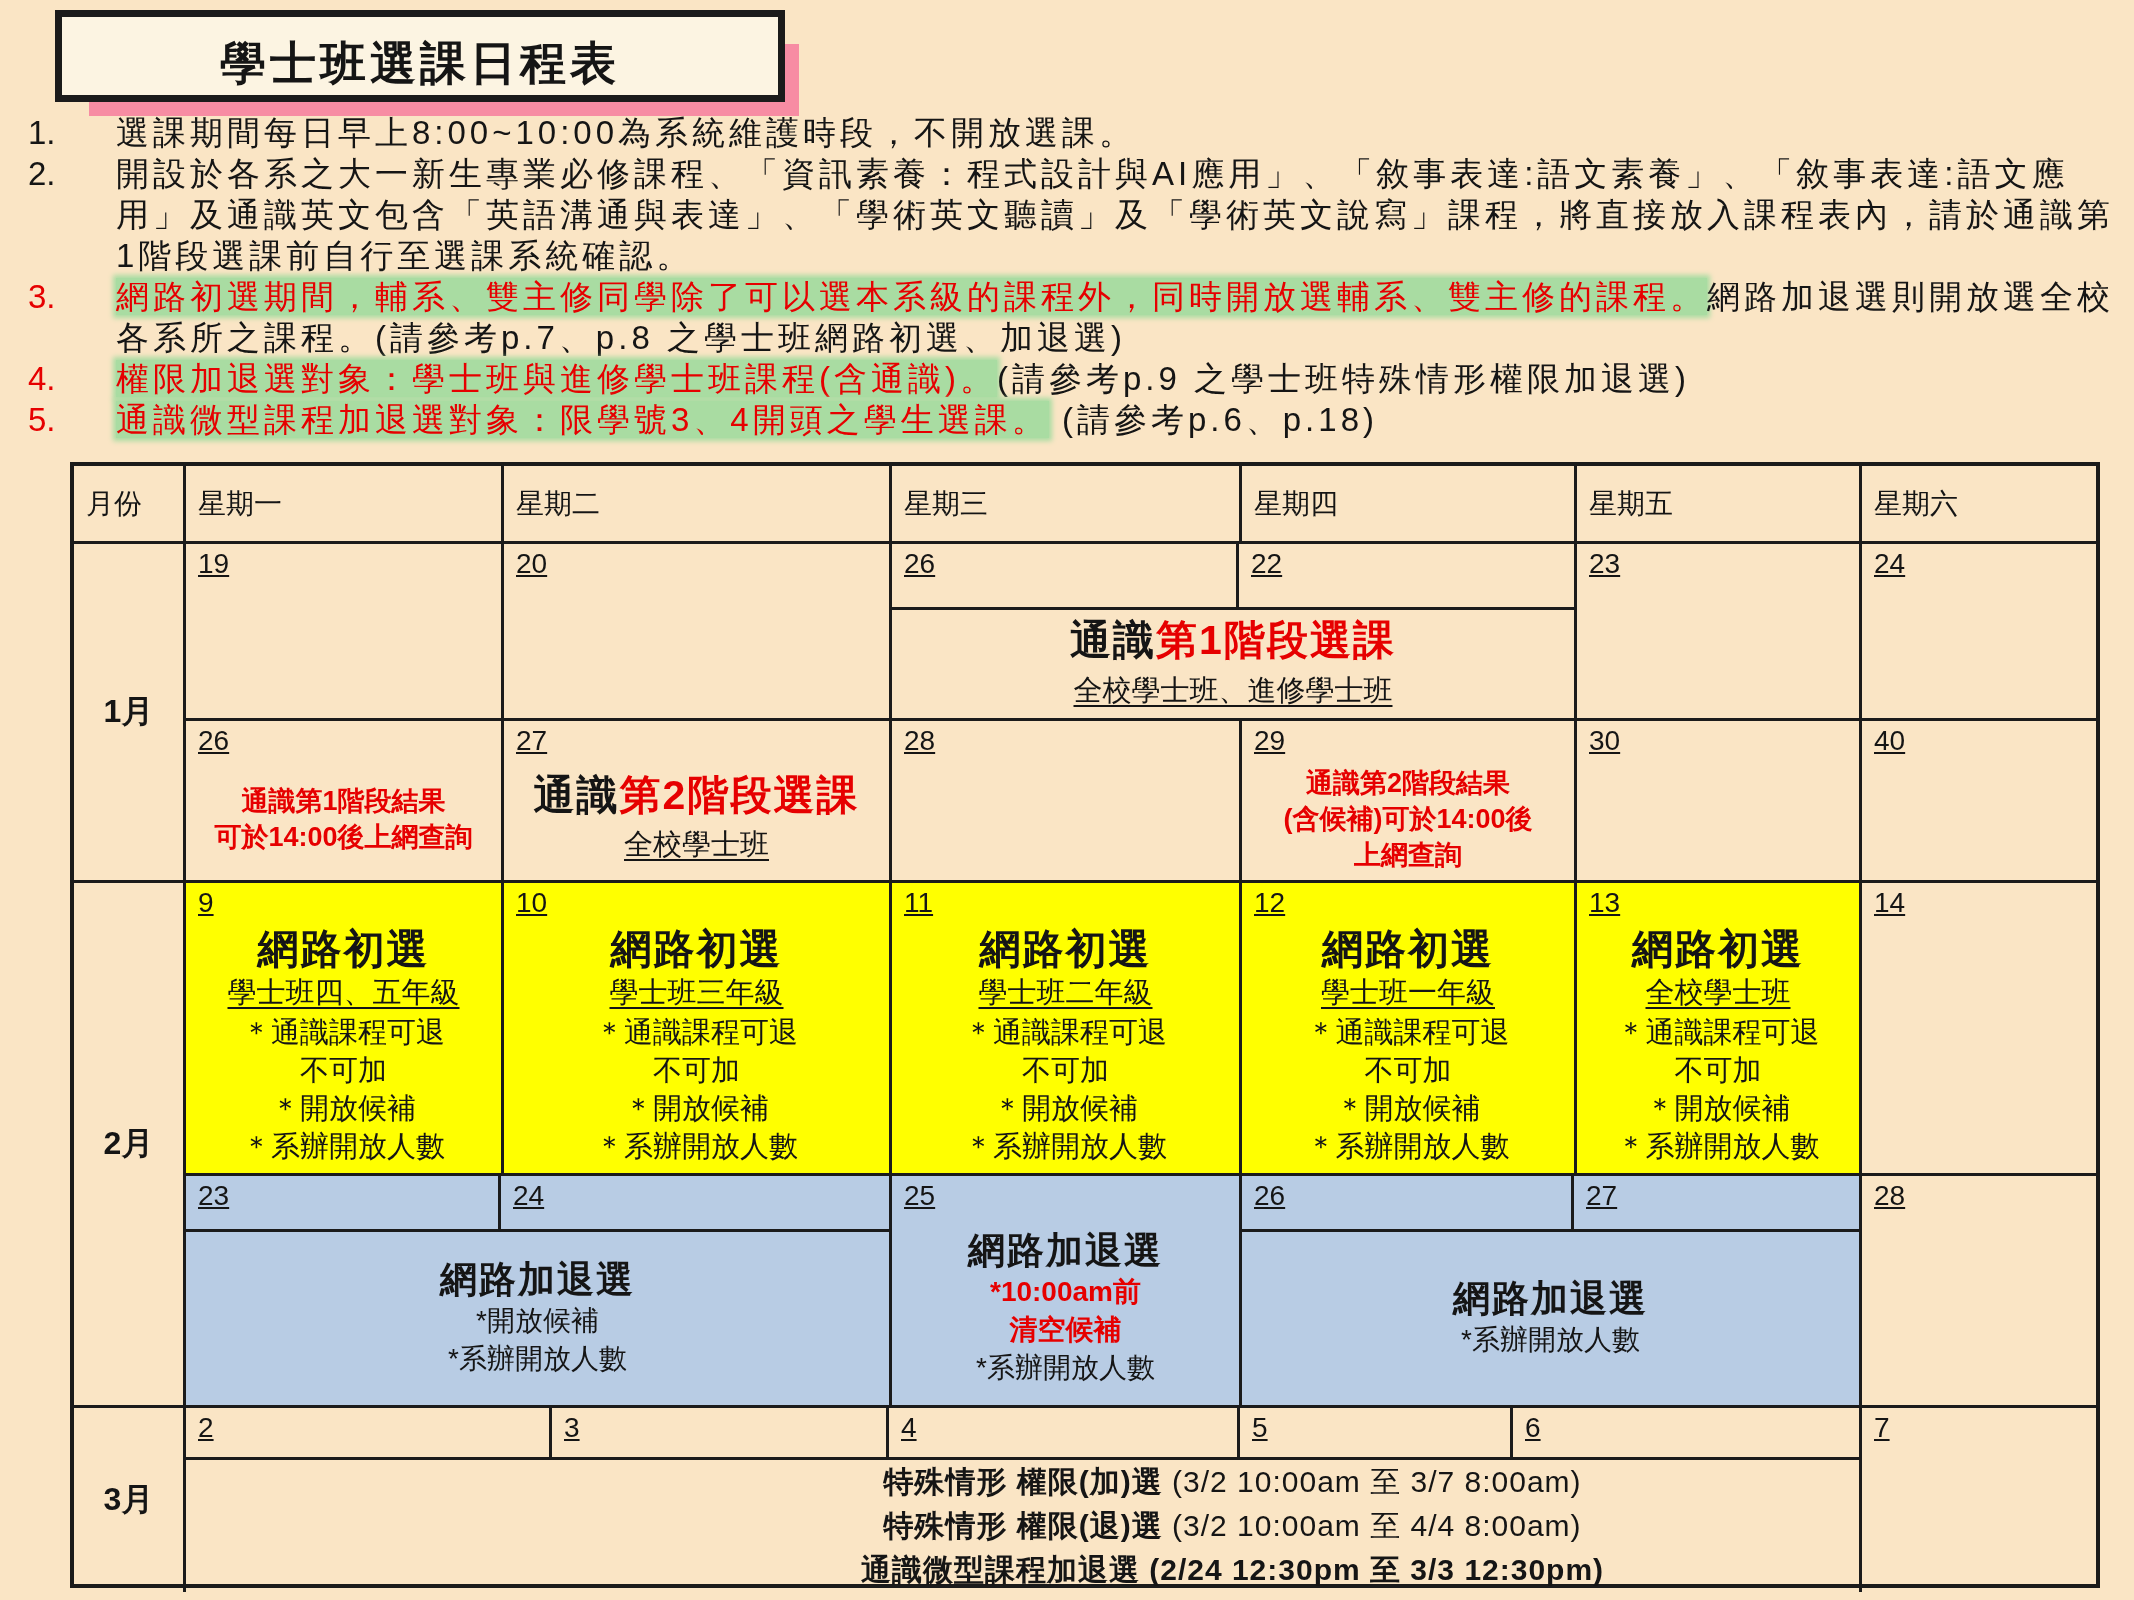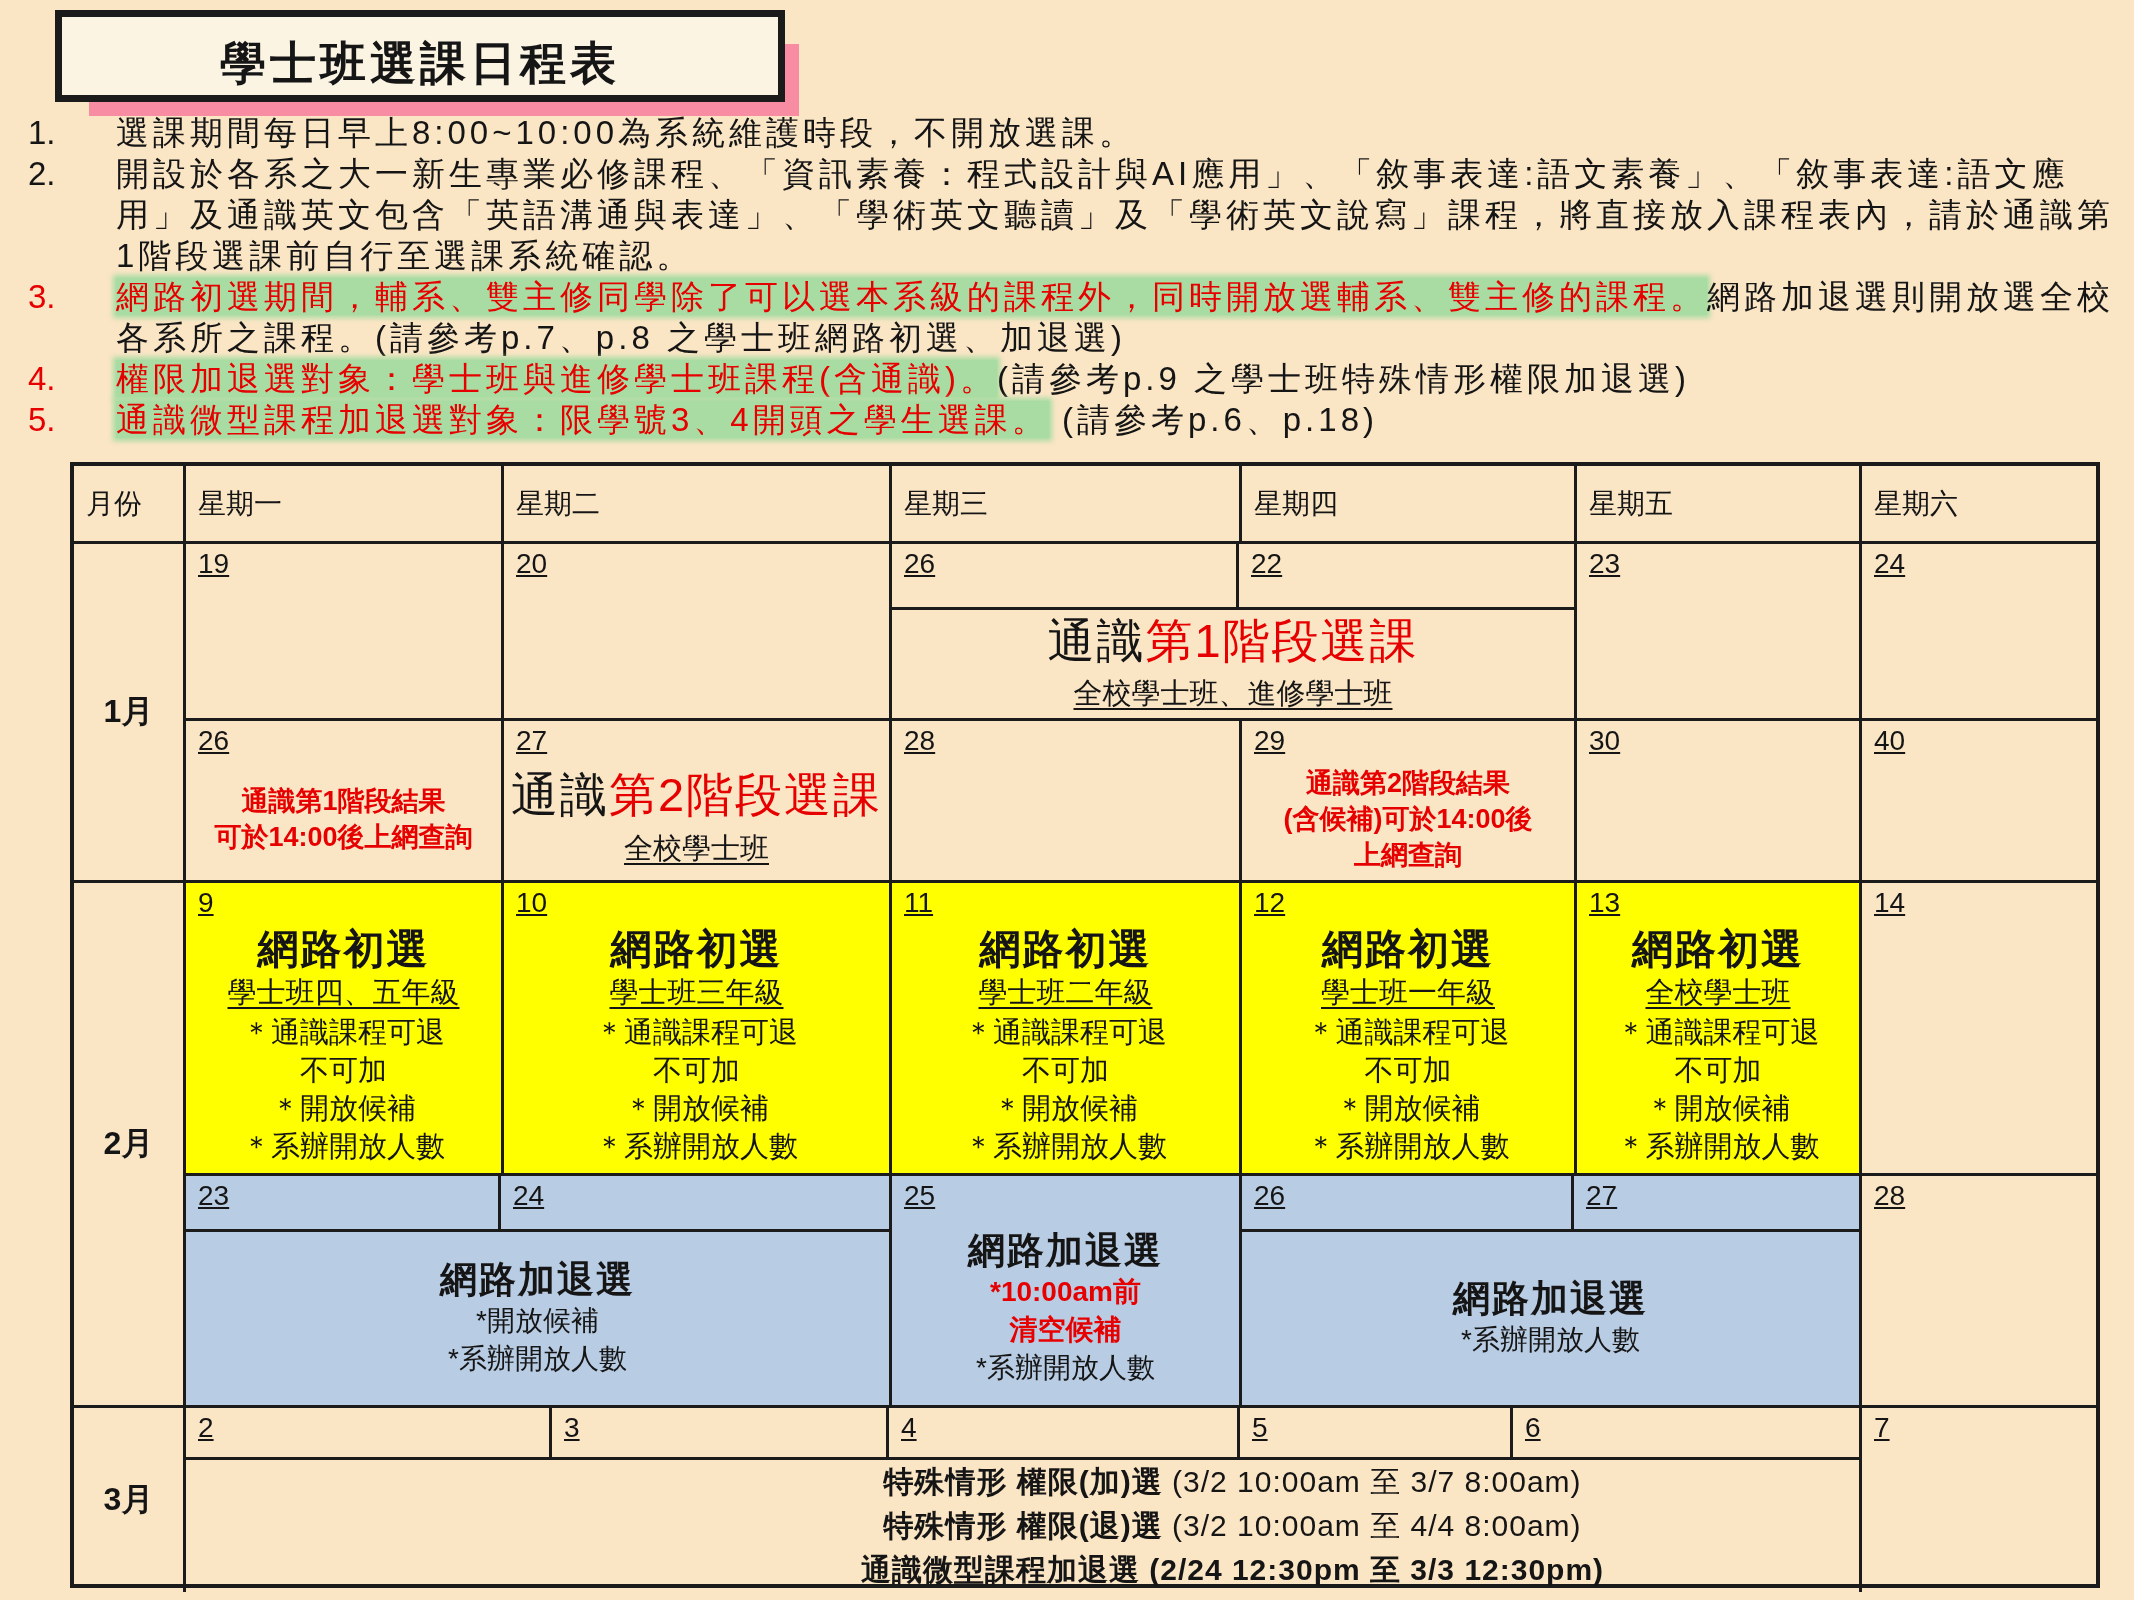--- a/index.html
+++ b/index.html
@@ -59,21 +59,21 @@
   .date{font-size:28px;padding:4px 0 0 12px;line-height:32px;text-decoration:underline;}
   .yellow{background:var(--yellow);}
   .blue{background:var(--blue);}
 
   .complex{display:flex;flex-direction:column;}
   .strip{display:flex;flex:0 0 auto;border-bottom:3px solid var(--border);}
   .strip .half{border-right:3px solid var(--border);}
   .strip .half:last-child{border-right:none;flex:1;}
   .content{flex:1;display:flex;flex-direction:column;align-items:center;justify-content:center;text-align:center;}
 
-  .ev-title{font-size:47px;font-weight:normal;letter-spacing:2px;line-height:1.15;}
+  .ev-title{font-size:41px;font-weight:bold;letter-spacing:2px;line-height:1.15;}
   .ev-sub{font-size:29px;margin-top:6px;}
   .redtxt{color:var(--red);}
   .u{text-decoration:underline;text-underline-offset:5px;}
   .rsm{font-size:27px;font-weight:bold;color:var(--red);line-height:36px;text-align:center;}
   .cellflow{display:flex;flex-direction:column;height:100%;}
   .cellflow .mid{flex:1;display:flex;flex-direction:column;align-items:center;justify-content:center;text-align:center;}
 
   .ytitle{font-size:41px;font-weight:bold;letter-spacing:2px;line-height:1.1;}
   .ytarget{font-size:29px;margin-top:0;}
   .ybullet{font-size:29px;line-height:38px;}

